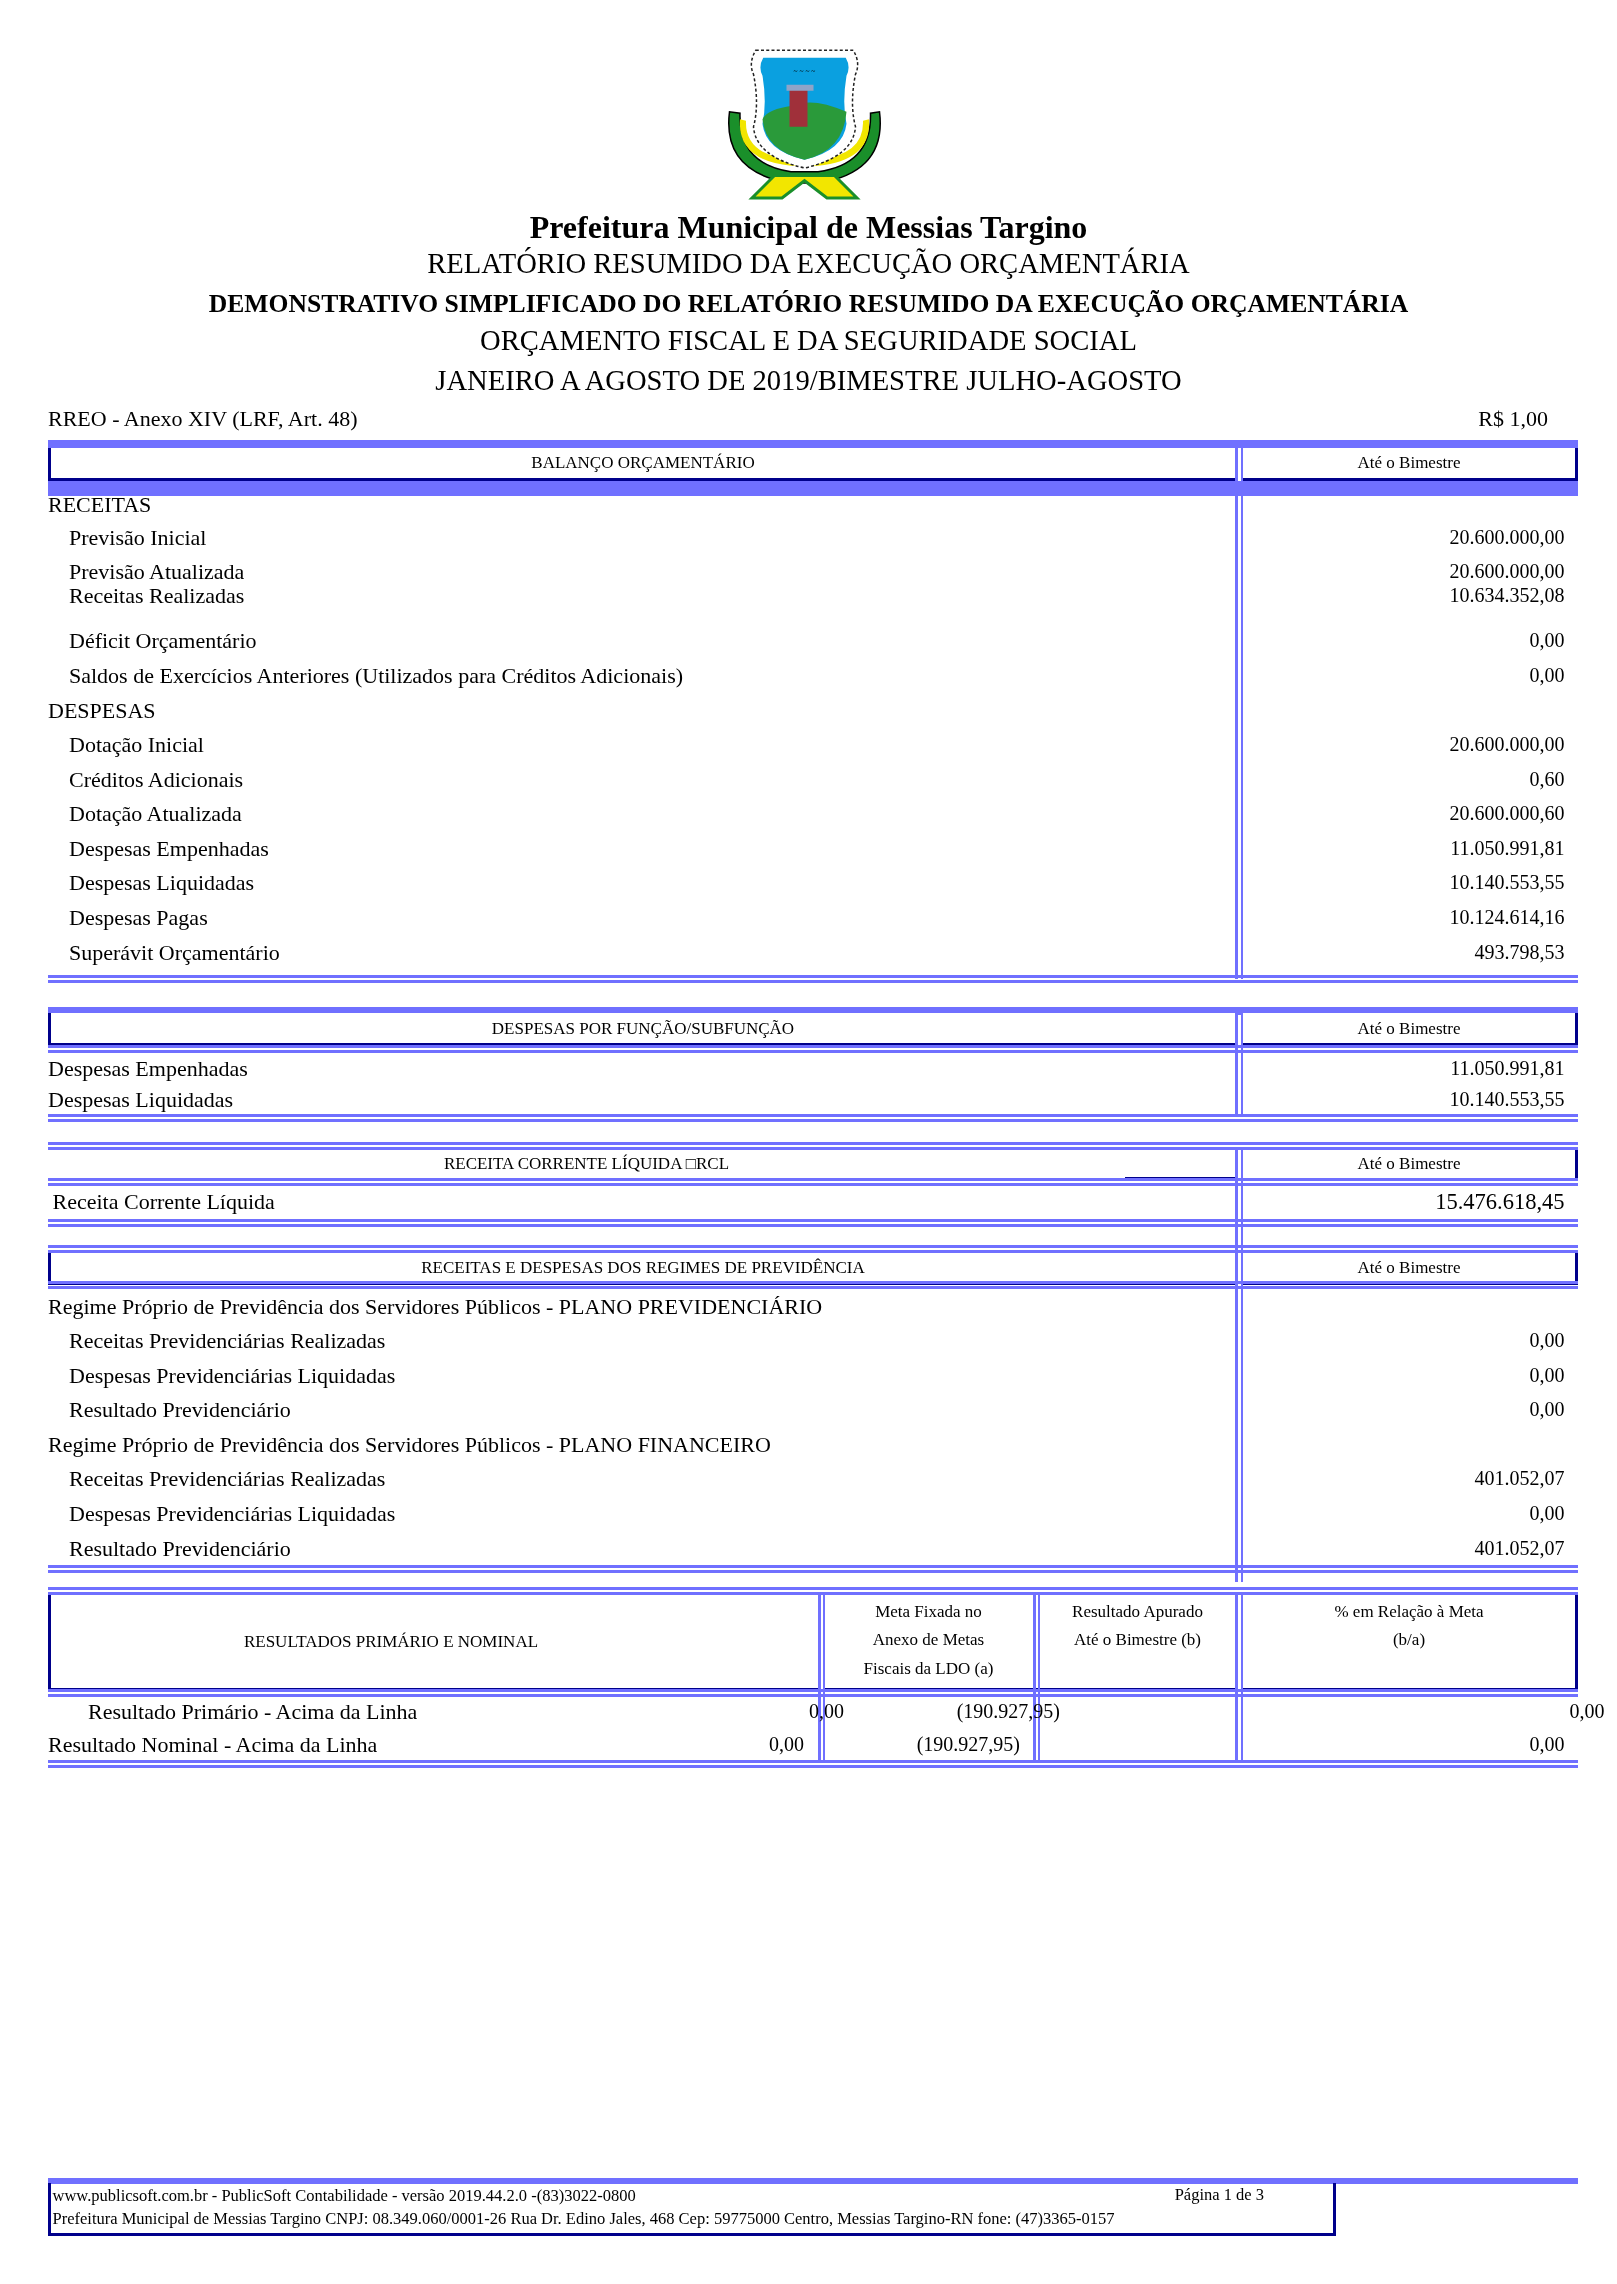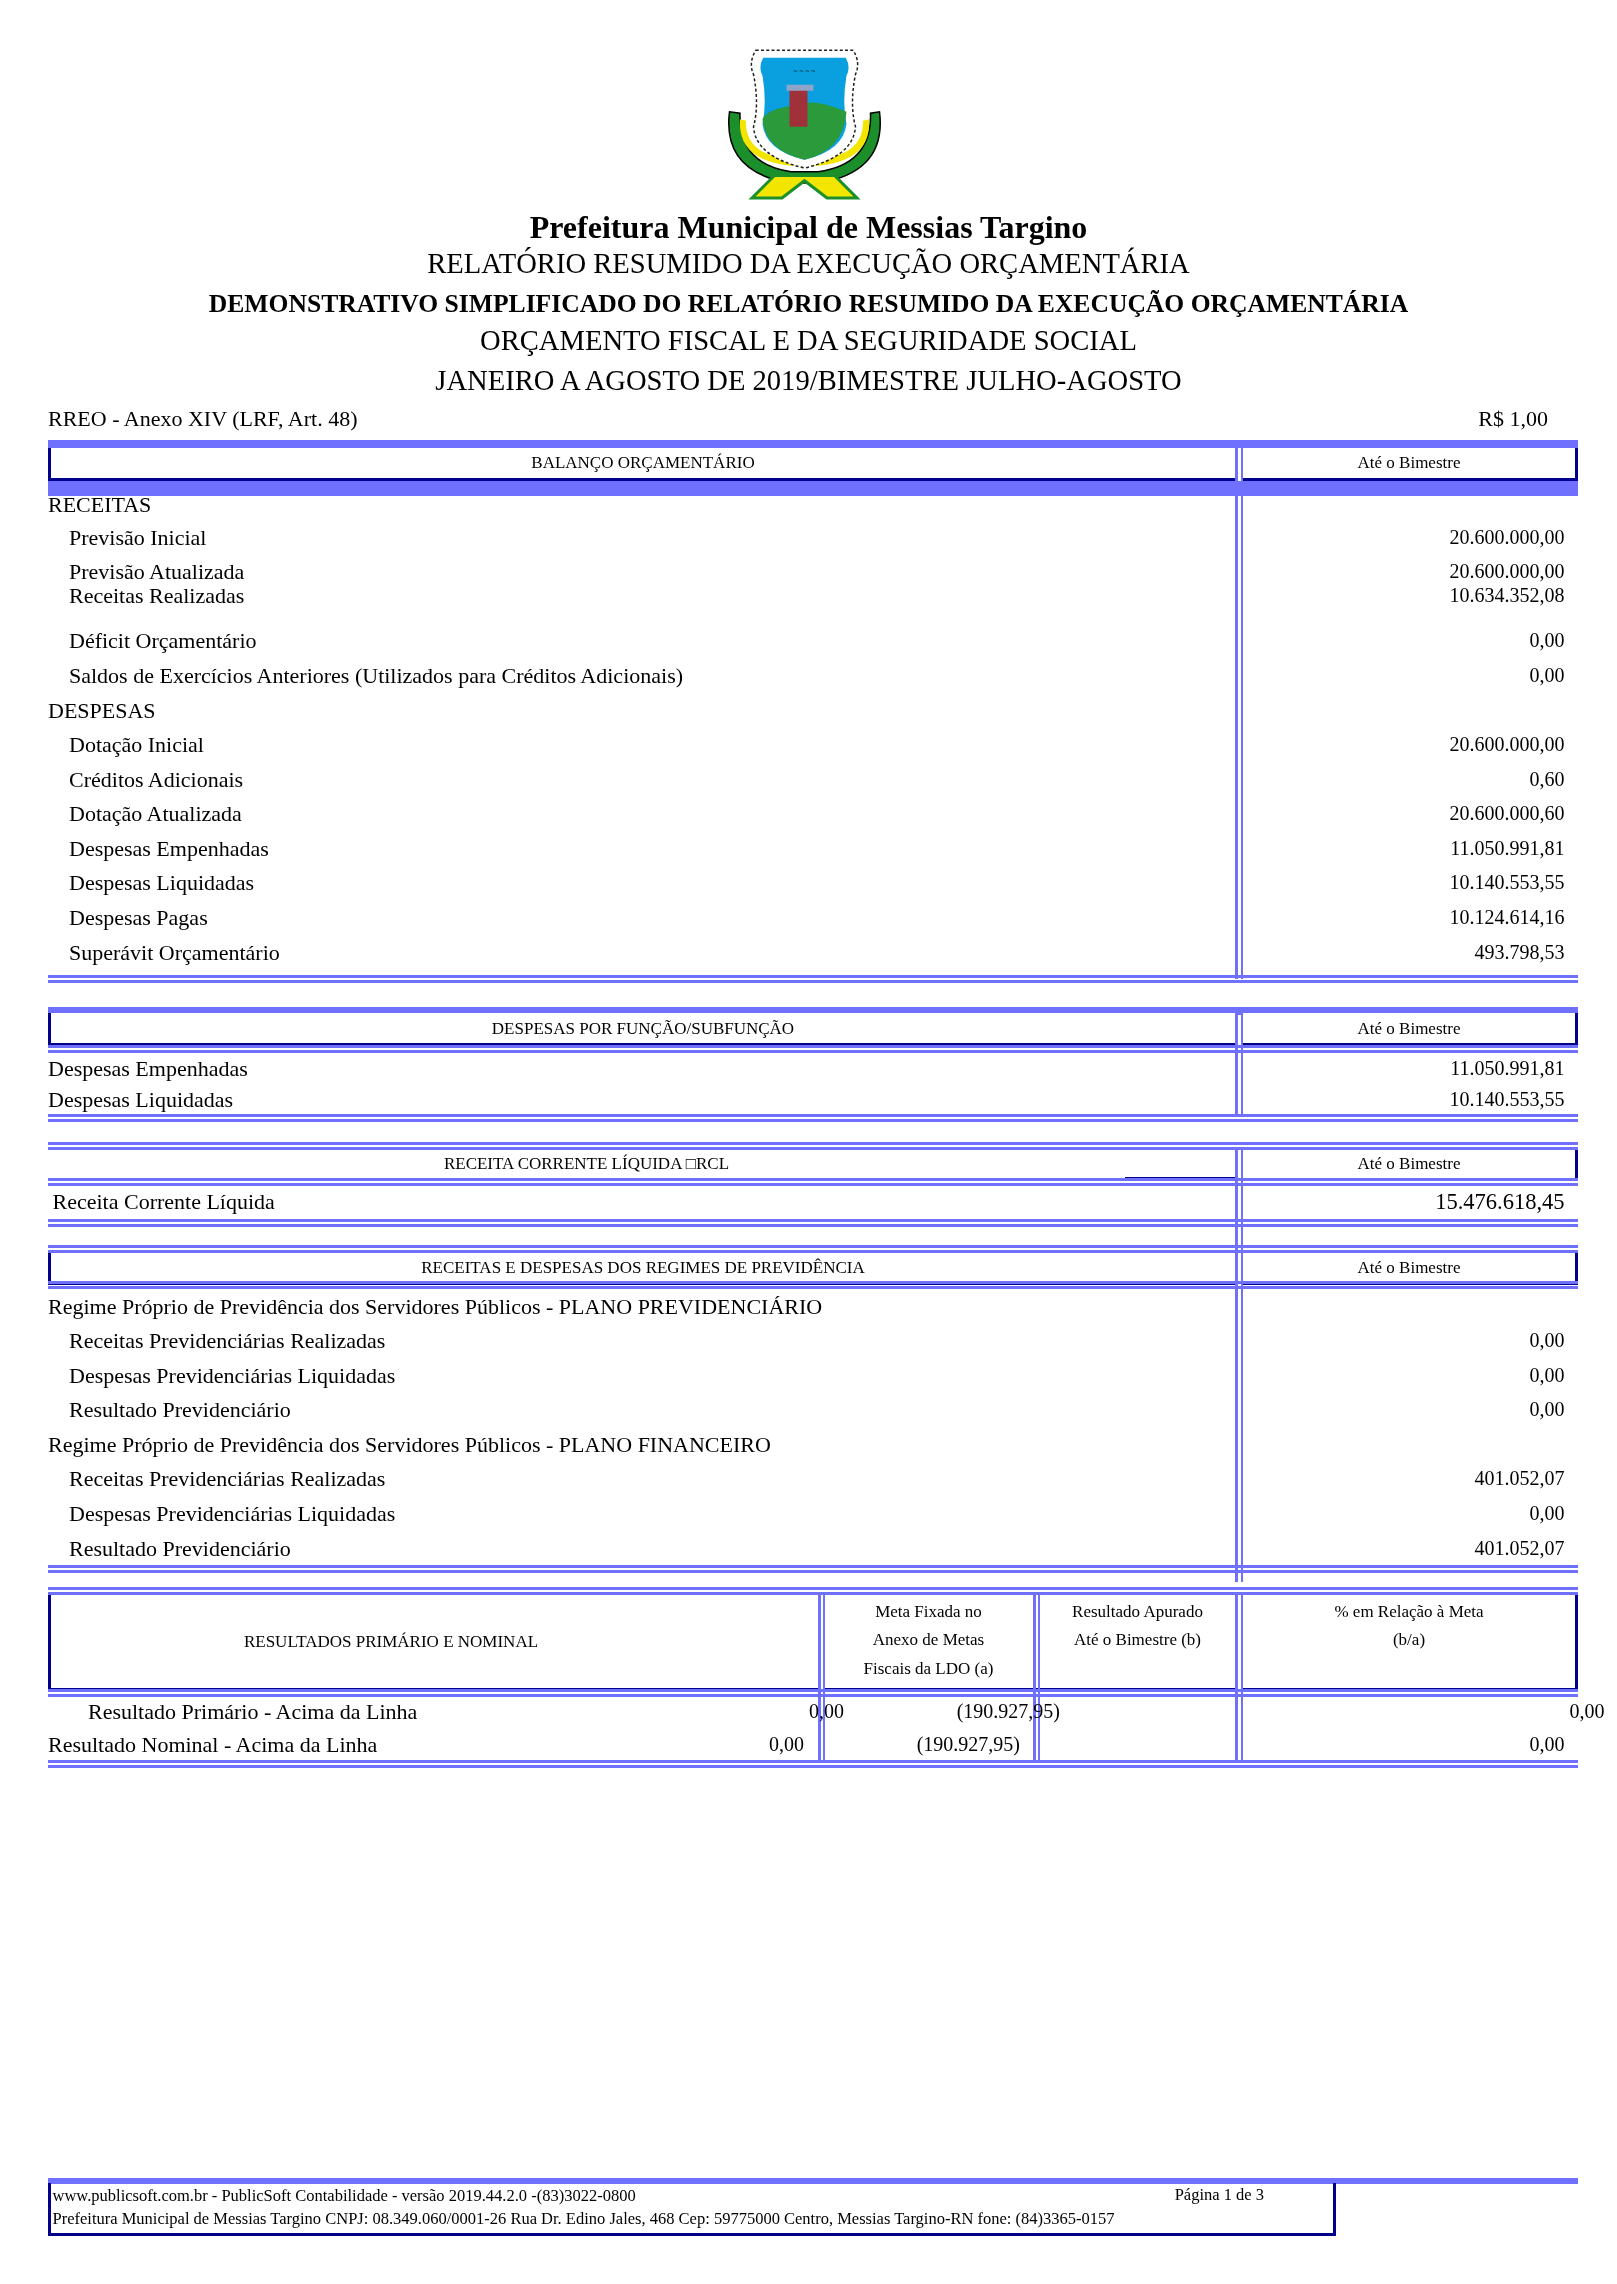--- a/index.html
+++ b/index.html
@@ -253,16 +253,16 @@
     <span style="right:774px; font-size:20px;">0,00</span>
     <span style="right:558px; font-size:20px;">(190.927,95)</span>
     <span style="right:13.5px; font-size:20px;">0,00</span>
   </div>
   <div class="double-bottom" style="top:173px;"></div>
 </div>
 
 <div class="footer-topbar"></div>
 <div class="footer">
   <span class="l1">www.publicsoft.com.br - PublicSoft Contabilidade - versão 2019.44.2.0 -(83)3022-0800</span>
-  <span class="l2">Prefeitura Municipal de Messias Targino CNPJ: 08.349.060/0001-26 Rua Dr. Edino Jales, 468 Cep: 59775000 Centro, Messias Targino-RN fone: (84)3365-0157</span>
+  <span class="l2">Prefeitura Municipal de Messias Targino CNPJ: 08.349.060/0001-26 Rua Dr. Edino Jales, 468 Cep: 59775000 Centro, Messias Targino-RN fone: (47)3365-0157</span>
   <span class="pg">Página 1 de 3</span>
 </div>
 
 
 </body></html>

